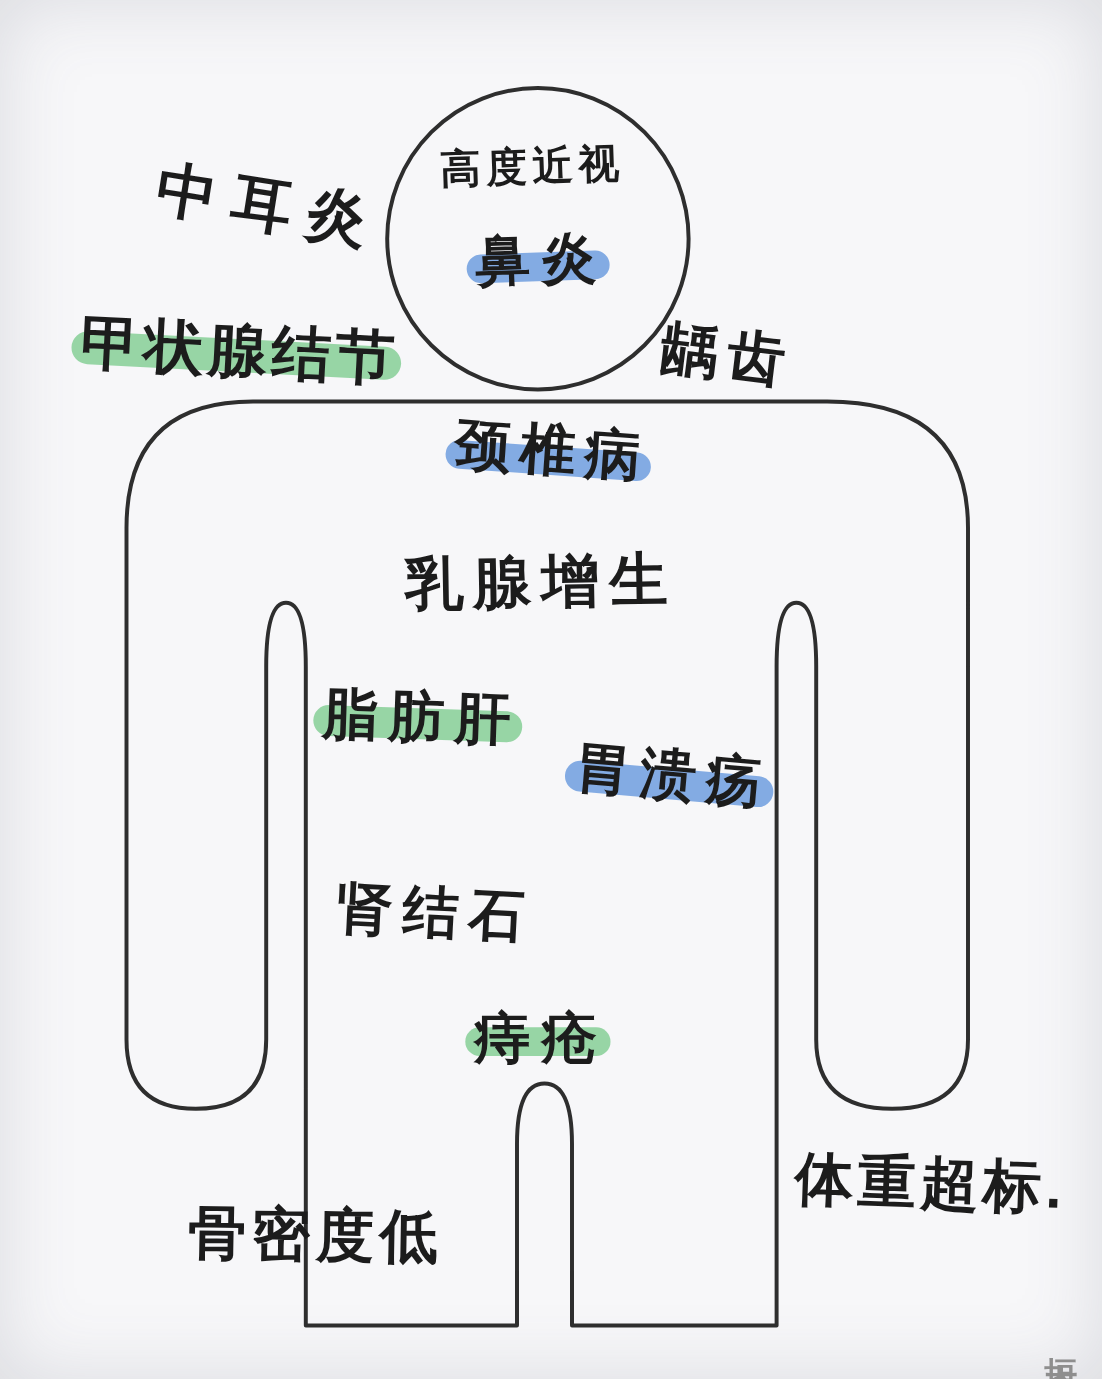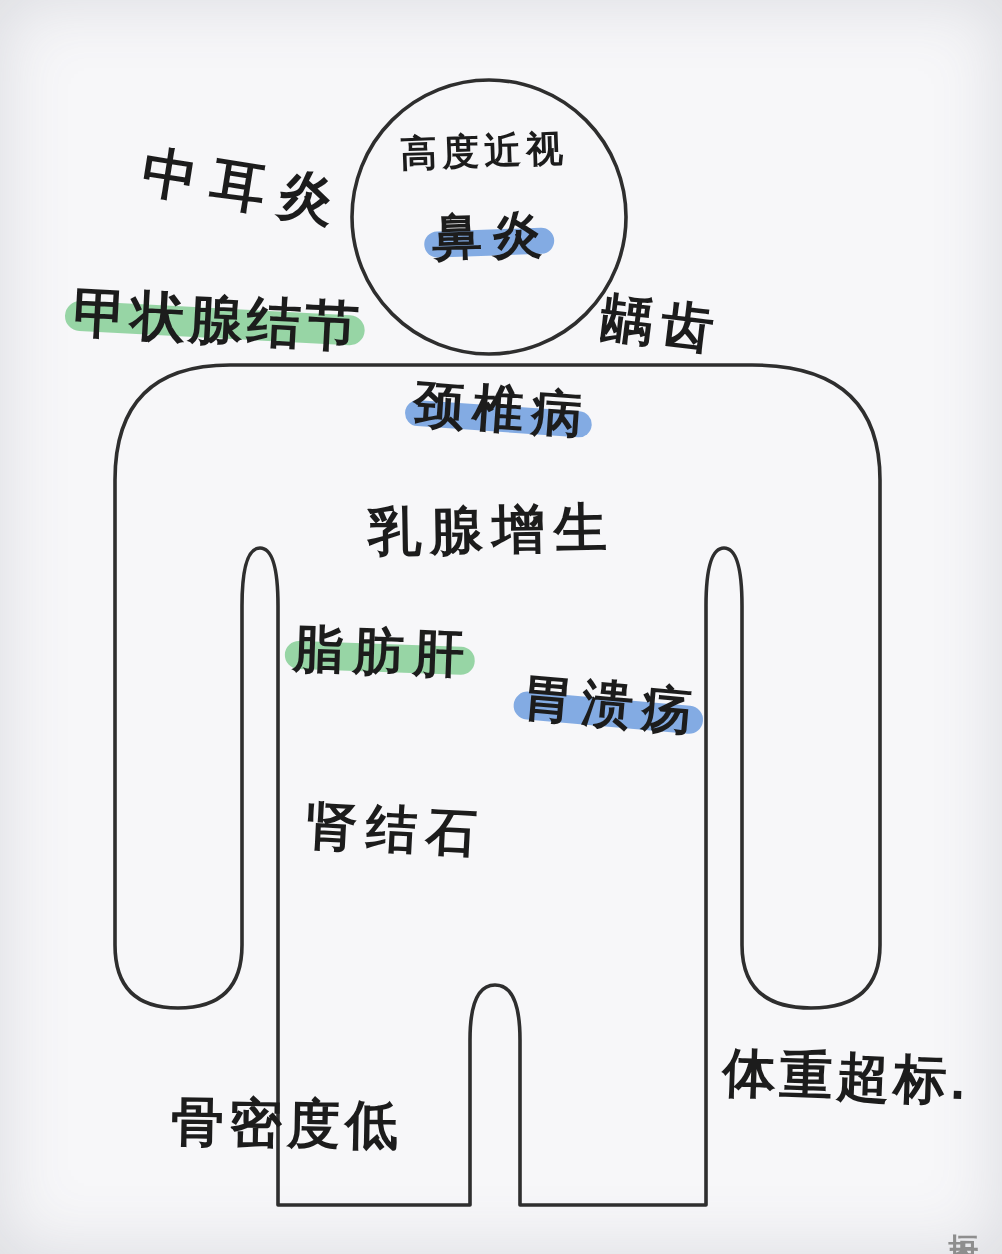--- a/index.html
+++ b/index.html
@@ -152,20 +152,24 @@
 
   <div id="l8" class="lbl hl-blue">
     <span class="hl"></span>
     <span class="txt">胃溃疡</span>
   </div>
 
   <div id="l9" class="lbl">
     <span class="txt">肾结石</span>
   </div>
 
+  <div id="l10" class="lbl hl-green">
+    <span class="hl"></span>
+    <span class="txt">痔疮</span>
+  </div>
 
   <div id="l11" class="lbl">
     <span class="txt">体重超标.</span>
   </div>
 
   <div id="l12" class="lbl">
     <span class="txt">骨密度低</span>
   </div>
 
   <div class="watermark">垣杰</div>

